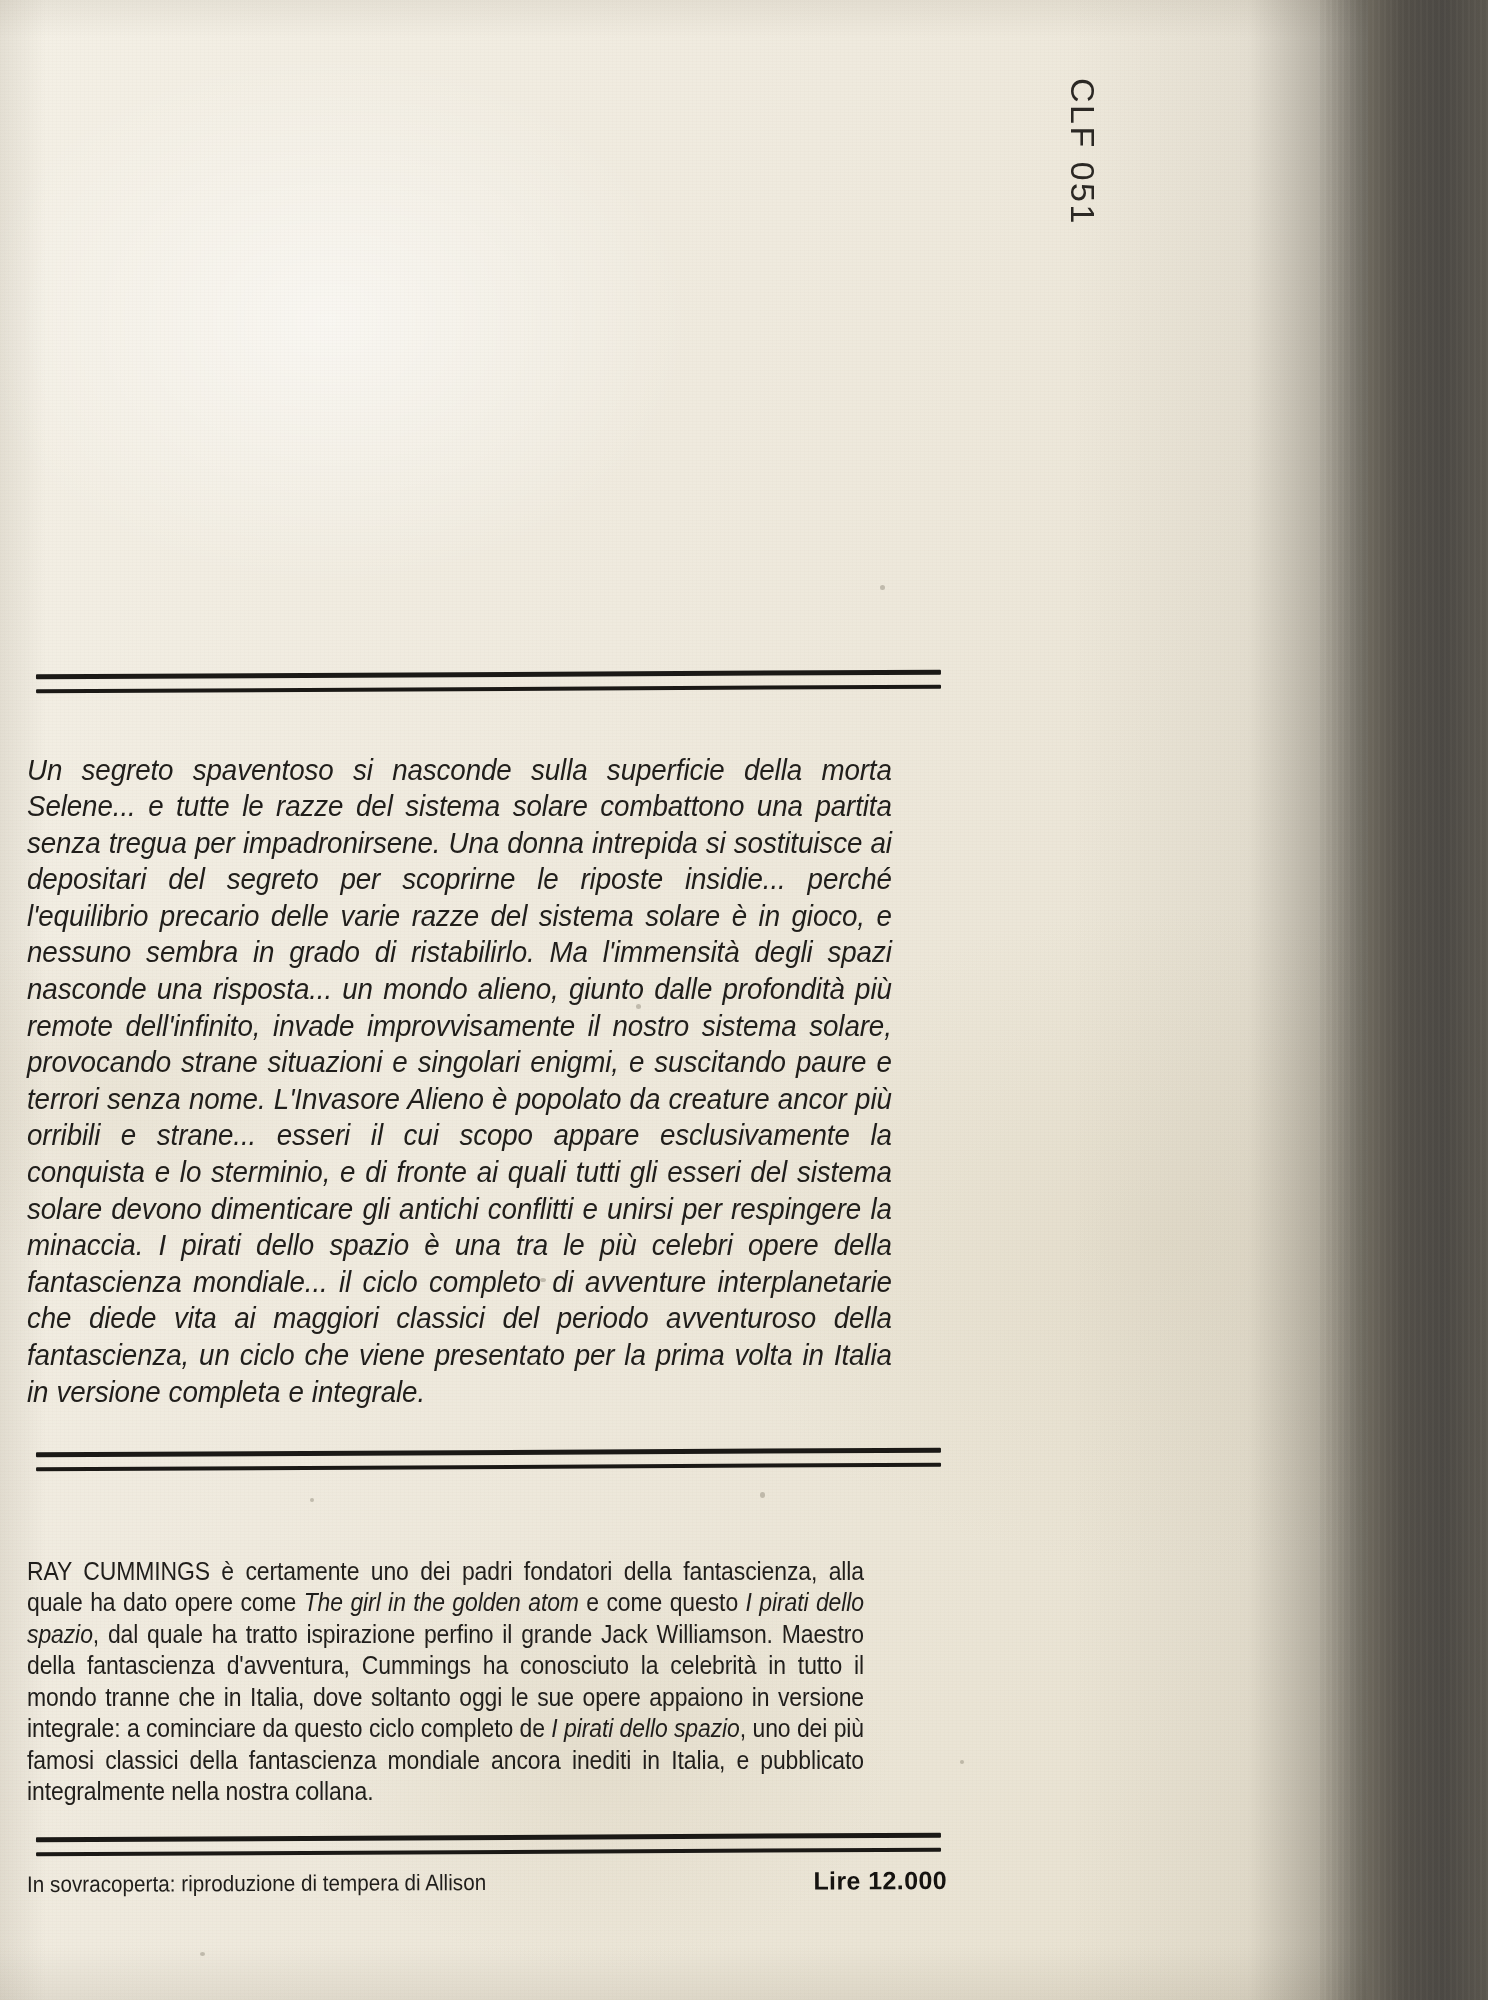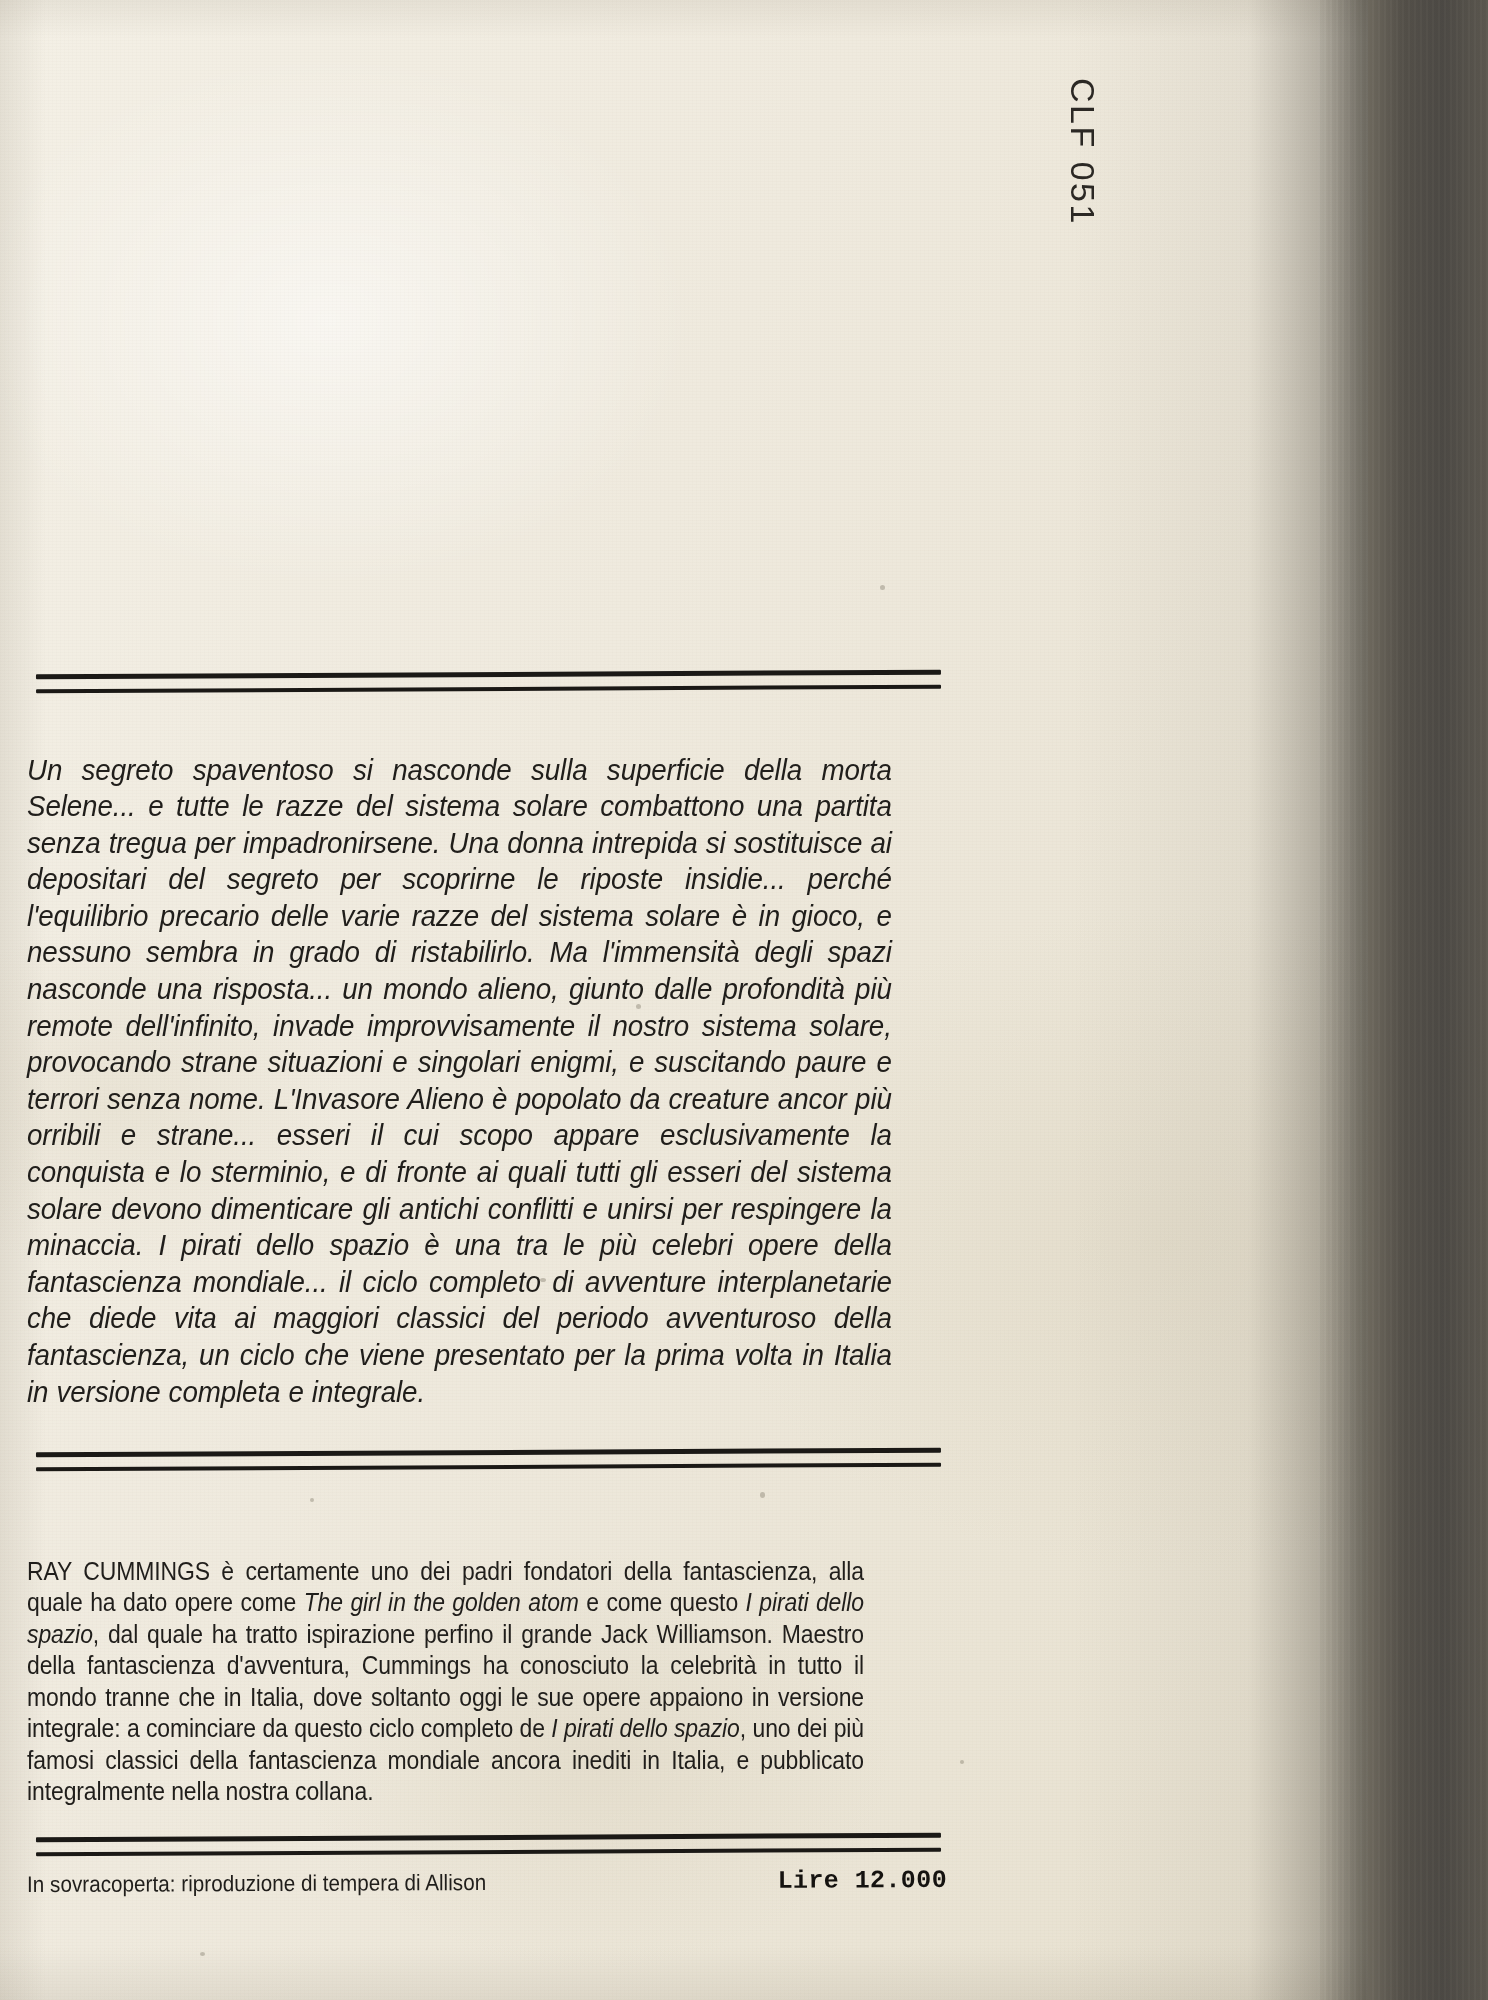--- a/index.html
+++ b/index.html
@@ -195,21 +195,21 @@
     font-size: 22.5px;
     color: #201e1b;
     transform: scaleX(0.92);
     transform-origin: left top;
     white-space: nowrap;
   }
   #price-tag {
     position: absolute;
     right: 0;
     top: -2px;
-    font-family: Liberation Mono, monospace;
+    font-family: Liberation Sans, sans-serif;
     font-size: 25px;
     font-weight: bold;
     color: #151310;
     letter-spacing: 0.4px;
     white-space: nowrap;
   }
 
   
   .speck {
     position: absolute;

